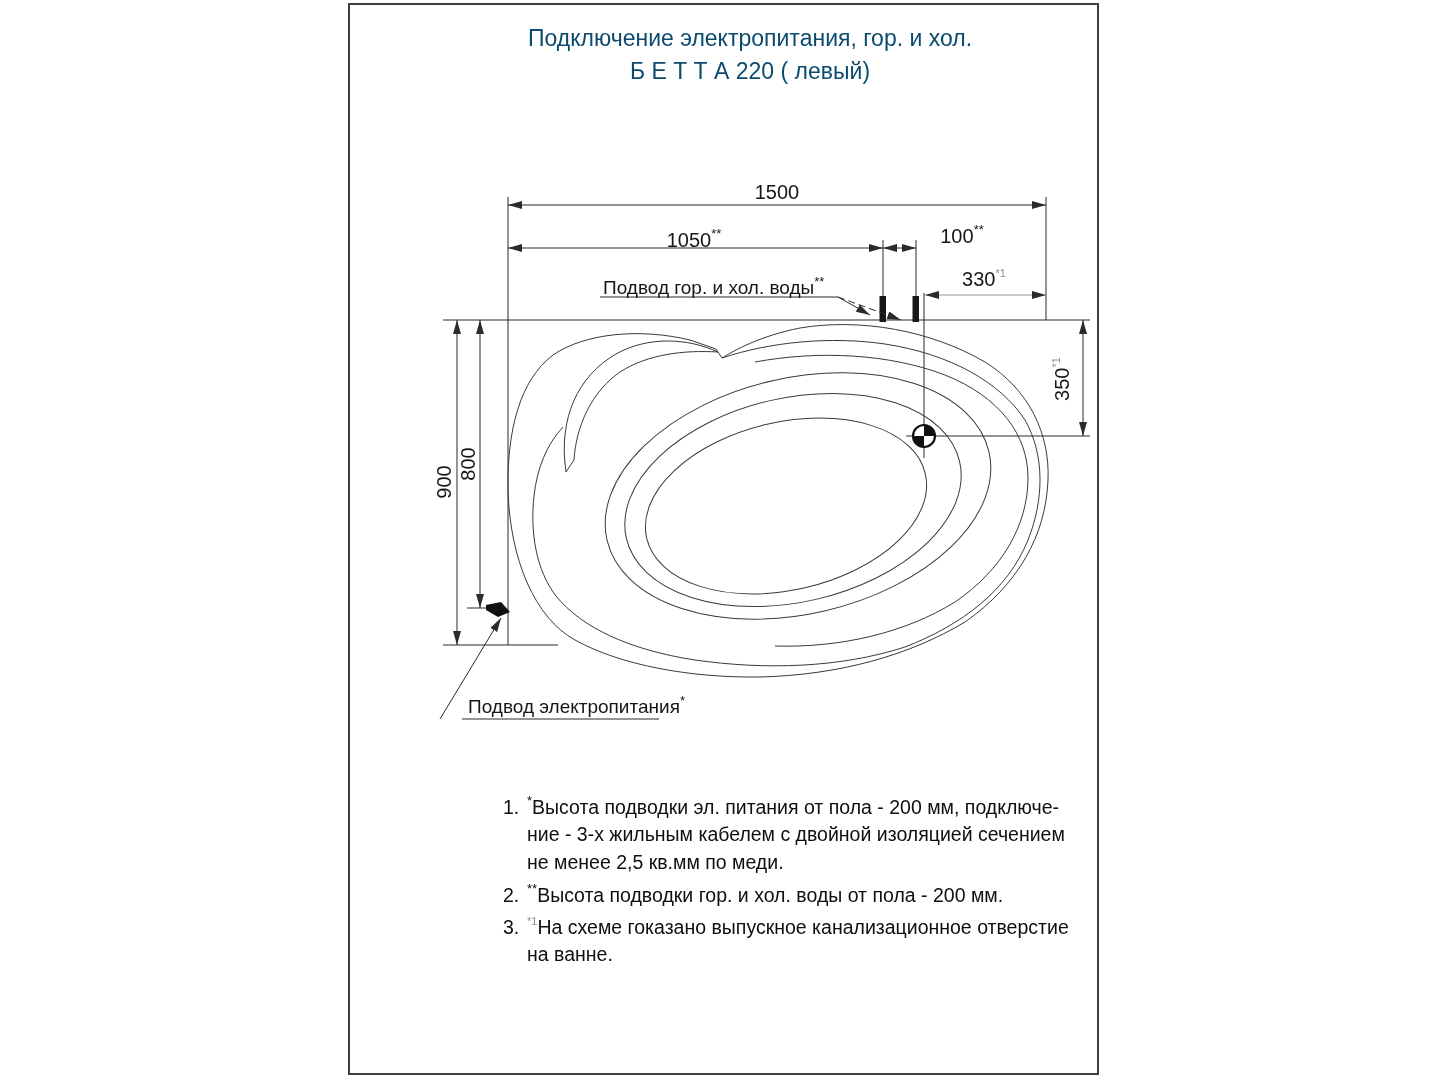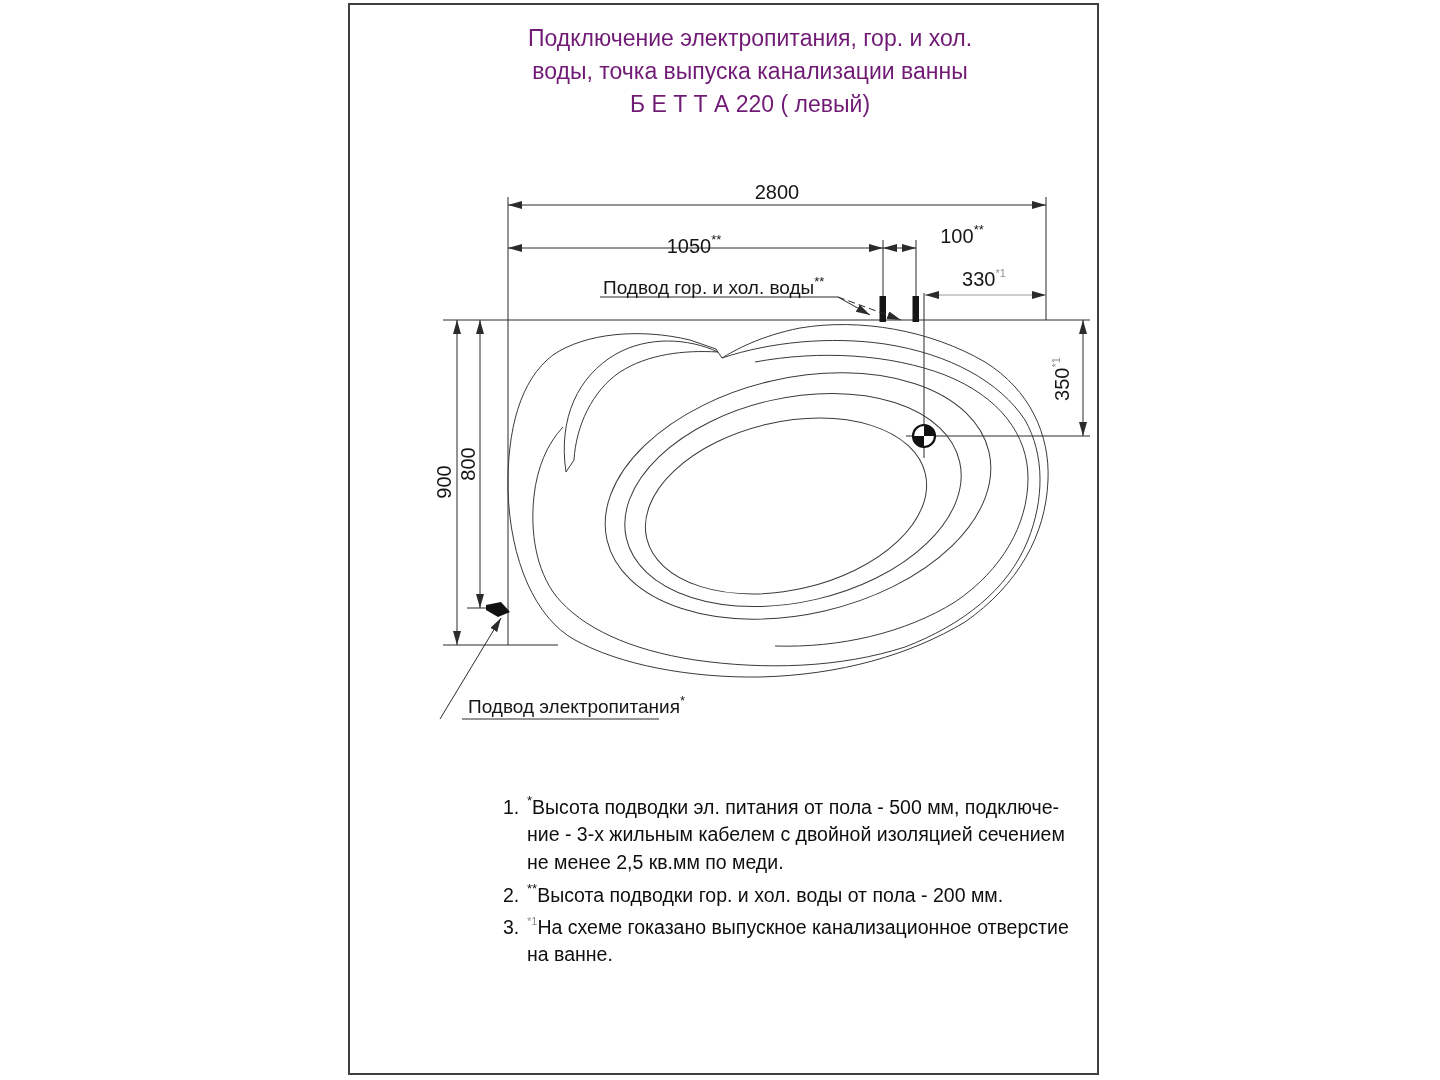--- a/index.html
+++ b/index.html
@@ -2,21 +2,21 @@
 <html><head>
 <meta charset="utf-8">
 <style>
   html,body{margin:0;padding:0;background:#fff;}
   .screen{position:relative;width:1440px;height:1080px;background:#ffffff;overflow:hidden;
           font-family:"Liberation Sans","DejaVu Sans",sans-serif;color:#111;}
   .page-border{position:absolute;left:348px;top:3px;width:751px;height:1072px;
                border:2px solid #3f3f3f;box-sizing:border-box;}
   .draw-svg{position:absolute;left:0;top:0;width:1440px;height:1080px;}
   .title{position:absolute;left:400px;top:22px;width:700px;text-align:center;
-         font-size:23px;line-height:33px;color:#701a75;}
+         font-size:23px;line-height:33px;color:#0c4a6e;}
   .dim{position:absolute;transform:translateX(-50%);font-size:20px;white-space:nowrap;color:#161616;}
   .dim-v{position:absolute;transform:translate(-50%,-50%) rotate(-90deg);font-size:20px;
          white-space:nowrap;color:#161616;}
   .lbl{position:absolute;font-size:19px;white-space:nowrap;color:#161616;}
   sup.s{position:relative;top:-1px;font-size:13px;vertical-align:super;}
   sup.g{position:relative;top:-1px;font-size:11px;vertical-align:super;color:#8f8f8f;}
   .notes{position:absolute;left:503px;top:788px;width:600px;font-size:19.5px;
          line-height:27.5px;color:#0f0f0f;}
   .notes .num{display:inline-block;min-width:24px;}
   .notes .cont{padding-left:24px;}
@@ -116,42 +116,41 @@
       <path d="M838 297 L901 320" stroke-dasharray="7 4" marker-end="url(#arr)"></path>
       <path d="M462 719 H659"></path>
       <path d="M440 719 L501 618" marker-end="url(#arr)"></path>
     </g>
 
     <polygon points="486,605 501,602 510,612 498,617 486,610" fill="#111"></polygon>
   </svg>
 
   <div class="title">
     <div>Подключение электропитания, гор. и хол.</div>
-    <div>воды, точка выпуска канализации ванны</div>
     <div>Б Е Т Т А 220   ( левый)</div>
   </div>
 
-  <div class="dim" style="left:777px;top:181px;"><span>2800</span></div>
-  <div class="dim" style="left:694px;top:233px;"><span>1050</span><sup class="s">**</sup></div>
+  <div class="dim" style="left:777px;top:181px;"><span>1500</span></div>
+  <div class="dim" style="left:694px;top:227px;"><span>1050</span><sup class="s">**</sup></div>
   <div class="dim" style="left:951px;top:223px;margin-left:11px;"><span>100</span><sup class="s">**</sup></div>
   <div class="dim" style="left:984px;top:268px;"><span>330</span><sup class="g">*1</sup></div>
   <div class="dim-v" style="left:1062px;top:379px;"><span>350</span><sup class="g">*1</sup></div>
   <div class="dim-v" style="left:444px;top:482px;"><span>900</span></div>
   <div class="dim-v" style="left:468px;top:464px;"><span>800</span></div>
 
   <div class="lbl" style="left:603px;top:275px;">
     <span>Подвод гор. и хол. воды</span><sup class="s">**</sup>
   </div>
   <div class="lbl" style="left:468px;top:694px;">
     <span>Подвод электропитания</span><sup class="s">*</sup>
   </div>
 
   <div class="notes">
     <div>
-      <span class="num">1.</span><sup class="s">*</sup><span>Высота подводки эл. питания от пола - 500 мм, подключе-</span>
+      <span class="num">1.</span><sup class="s">*</sup><span>Высота подводки эл. питания от пола - 200 мм, подключе-</span>
       <div class="cont">ние - 3-х жильным кабелем с двойной изоляцией сечением</div>
       <div class="cont">не менее 2,5 кв.мм по меди.</div>
     </div>
     <div>
       <span class="num">2.</span><sup class="s">**</sup><span>Высота подводки гор. и хол. воды от пола - 200 мм.</span>
     </div>
     <div>
       <span class="num">3.</span><sup class="g">*1</sup><span>На схеме гоказано выпускное канализационное отверстие</span>
       <div class="cont">на ванне.</div>
     </div>

